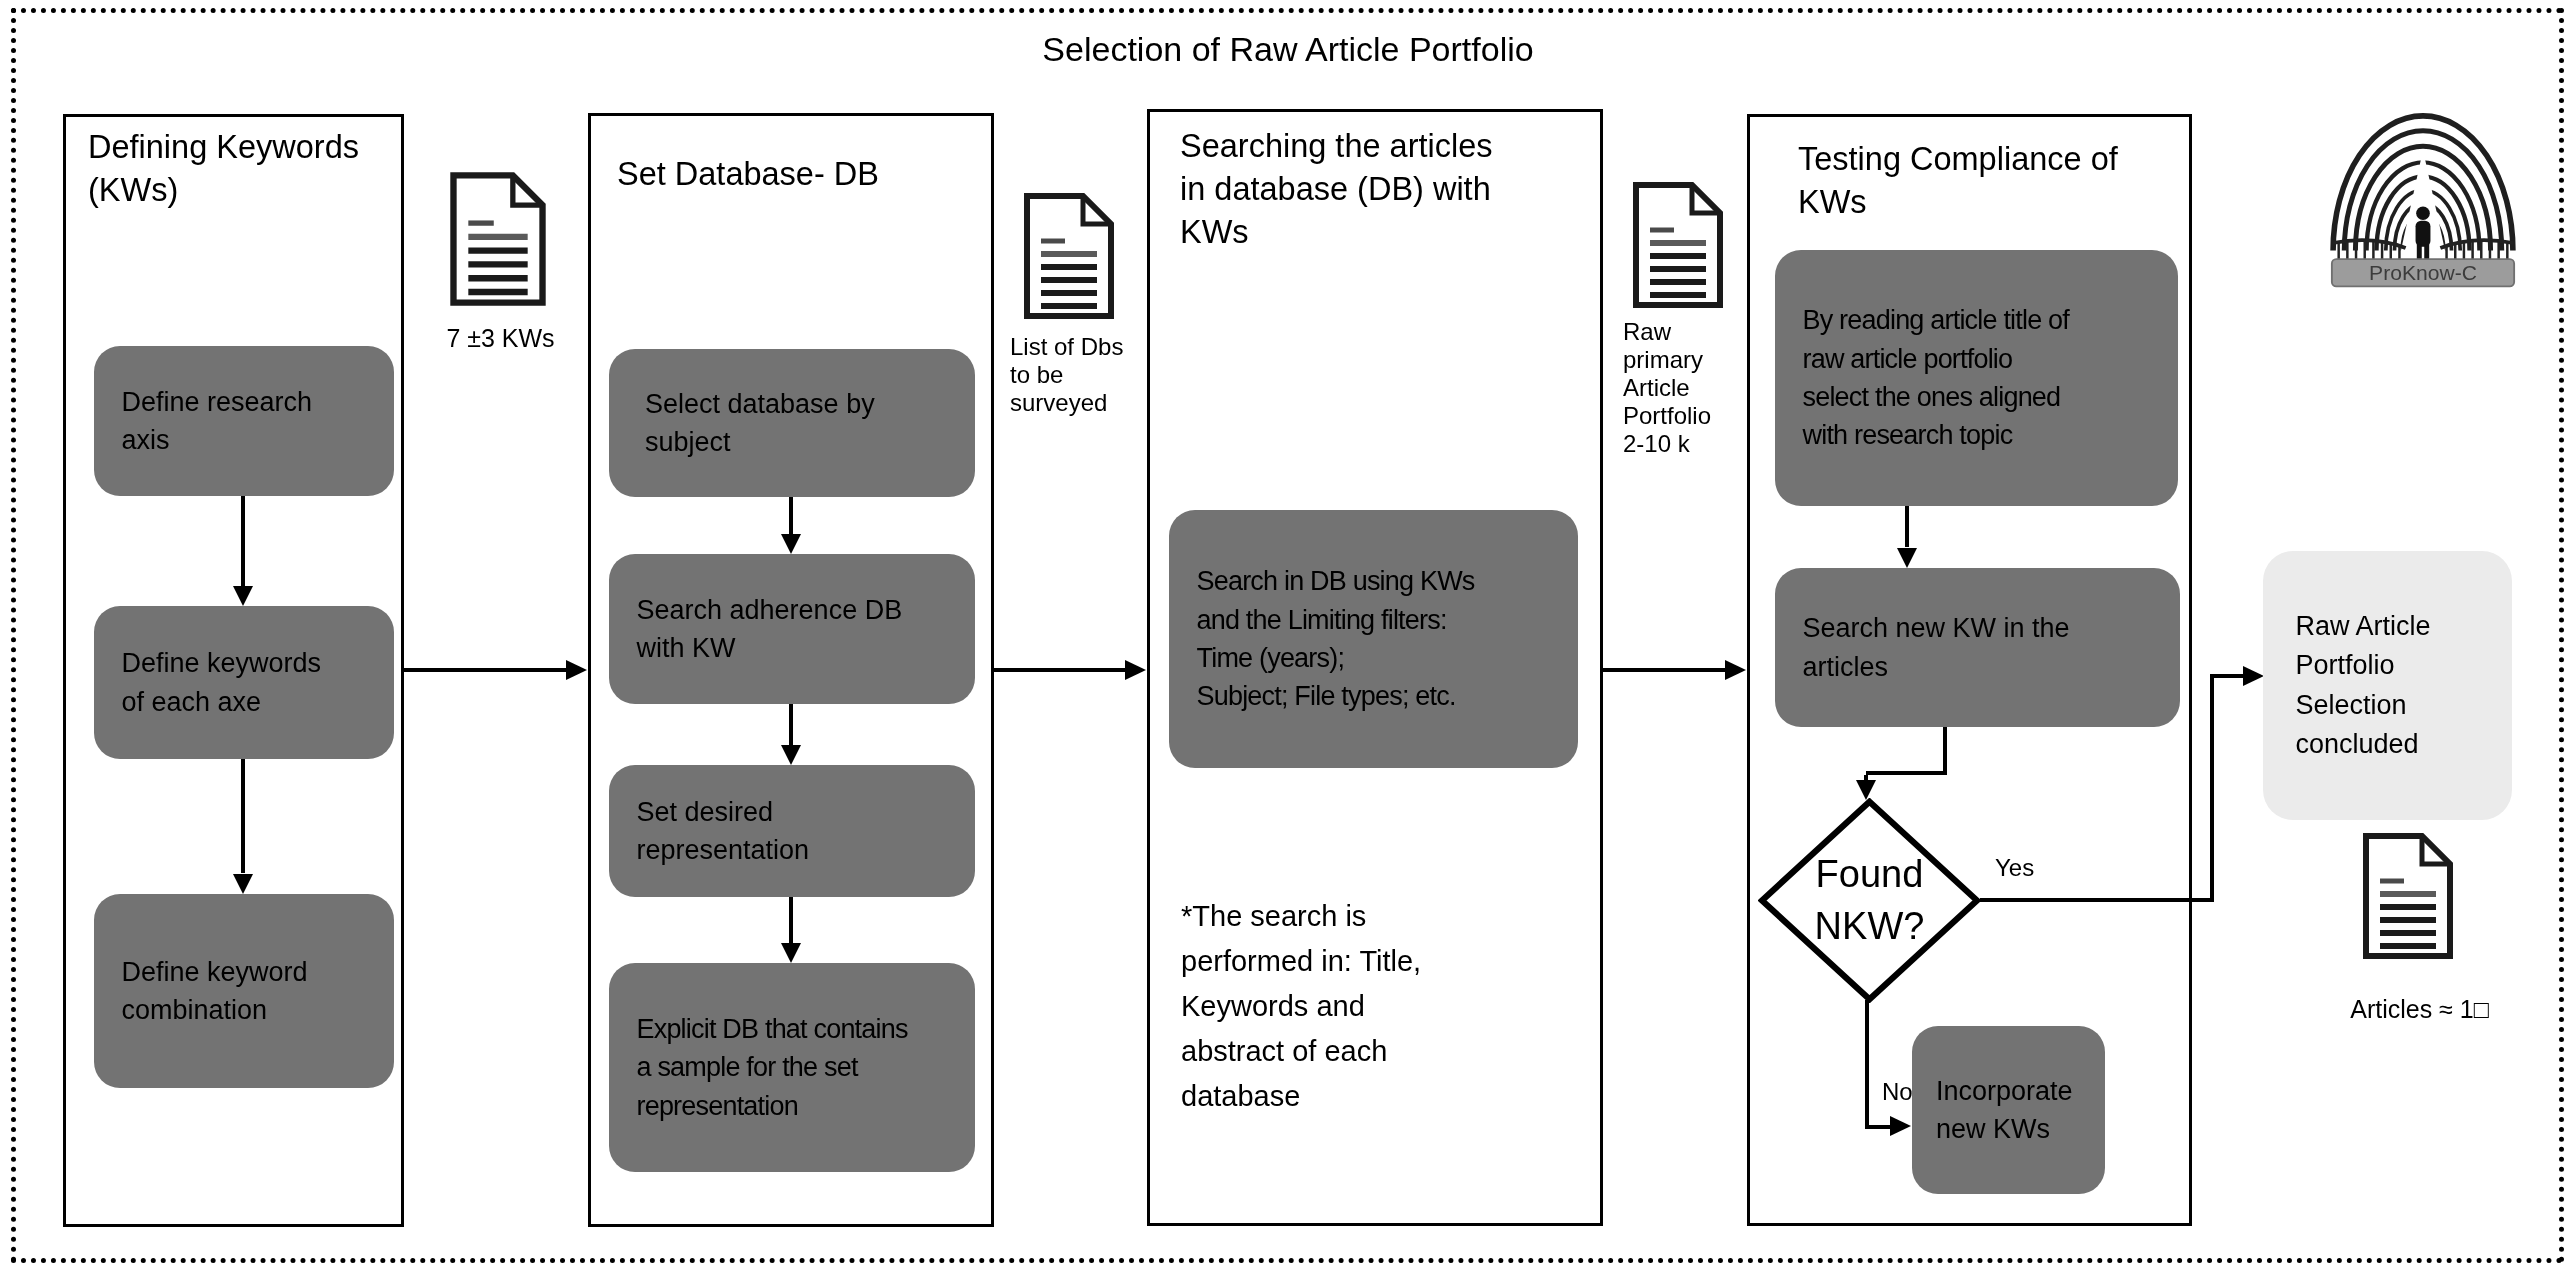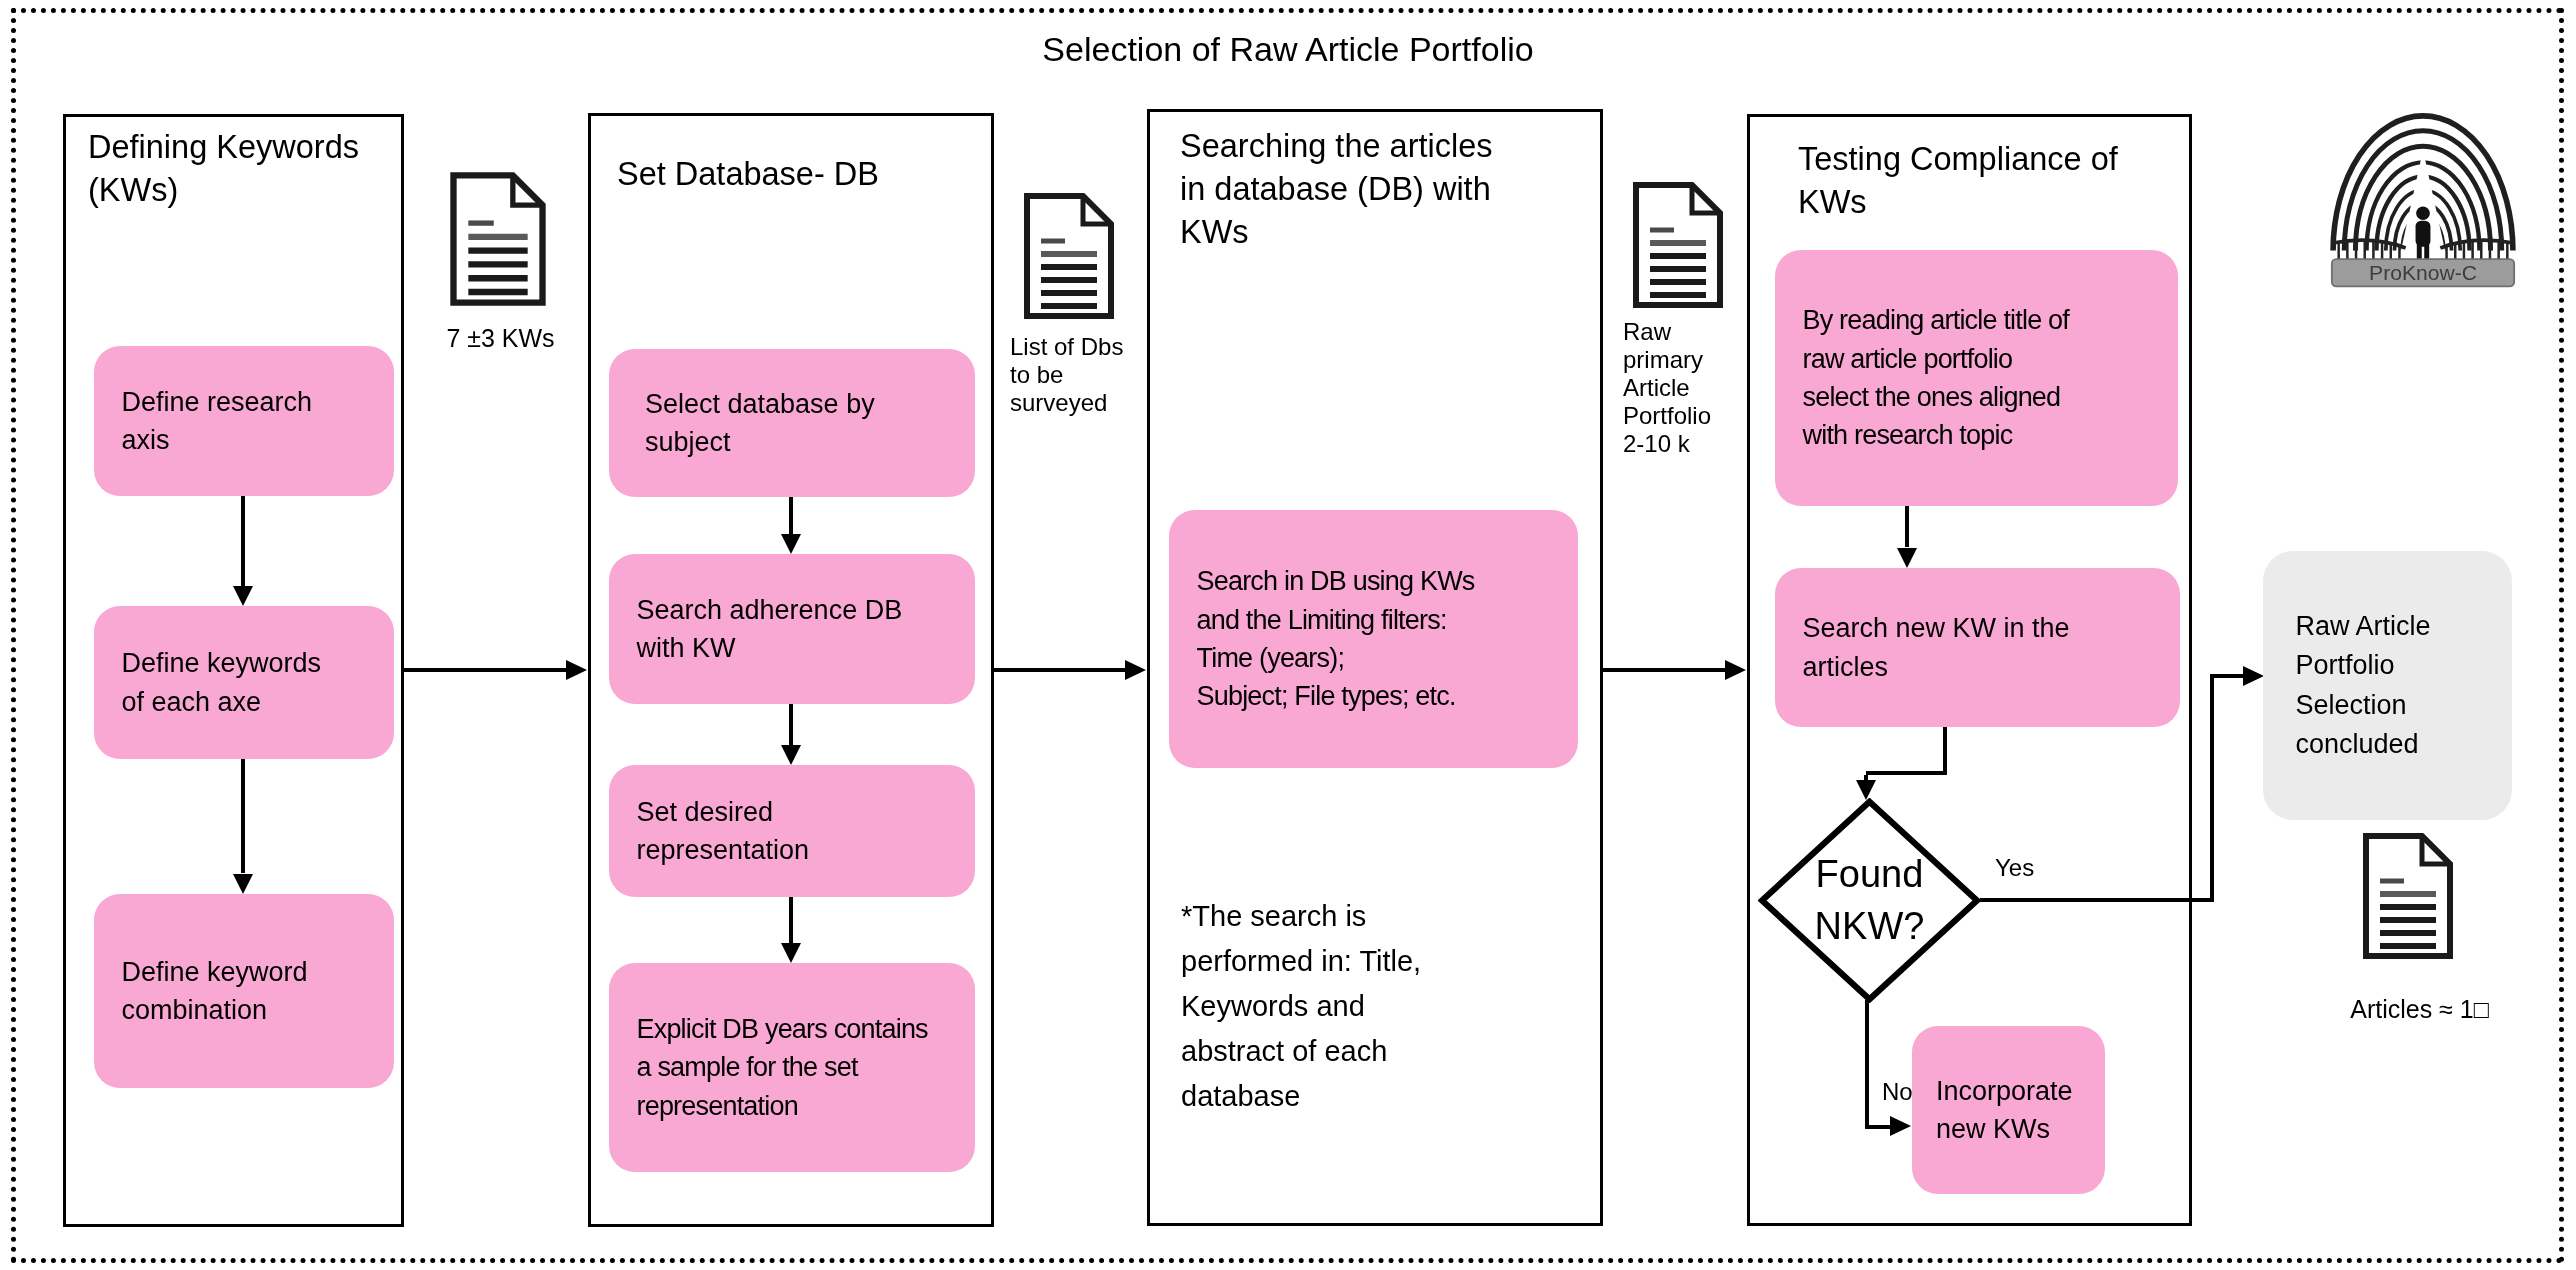--- a/index.html
+++ b/index.html
@@ -4,21 +4,21 @@
 <style>
   html,body{margin:0;padding:0;background:#fff;}
   .canvas{position:relative;width:2576px;height:1271px;background:#ffffff;
           font-family:"Liberation Sans", sans-serif;color:#000;overflow:hidden;}
   .frame{position:absolute;left:11.3px;top:7.5px;width:2553px;height:1255px;
          border:5.6px dotted #000;box-sizing:border-box;}
   .title{position:absolute;left:0;top:30px;width:100%;text-align:center;
          font-size:34px;white-space:pre-line;}
   .stage{position:absolute;border:3.1px solid #000;background:#fff;box-sizing:border-box;}
   .hdr{position:absolute;font-size:32.5px;line-height:1.32;white-space:pre-line;}
-  .step{position:absolute;background:#f9a8d4;border-radius:26px;display:flex;align-items:center;
+  .step{position:absolute;background:#737373;border-radius:26px;display:flex;align-items:center;
         font-size:27px;line-height:1.42;white-space:pre-line;box-sizing:border-box;
         padding:0 15px 0 27.5px;}
   .tight{letter-spacing:-0.8px;}
   .note{position:absolute;font-size:29px;line-height:1.55;white-space:pre-line;}
   .lbl{position:absolute;font-size:24px;white-space:pre-line;}
   .ctr{text-align:center;}
   .hline,.vline{position:absolute;background:#000;}
   .hline{height:3.8px;}
   .vline{width:3.8px;}
   .arr-r{position:absolute;width:0;height:0;border-top:10px solid transparent;
@@ -60,21 +60,21 @@
   <div class="arr-d" style="left:233px;top:874px;"></div>
 
   <div class="stage" style="left:588px;top:113px;width:406px;height:1114px;"></div>
   <div class="hdr" style="left:617px;top:153px;width:350px;">Set Database- DB</div>
   <div class="step" style="left:609px;top:349px;width:366px;height:148px;padding-left:36px;">Select database by
 subject</div>
   <div class="step" style="left:609px;top:554px;width:366px;height:150px;">Search adherence DB
 with KW</div>
   <div class="step" style="left:609px;top:765px;width:366px;height:132px;">Set desired
 representation</div>
-  <div class="step tight" style="left:609px;top:963px;width:366px;height:209px;">Explicit DB years contains
+  <div class="step tight" style="left:609px;top:963px;width:366px;height:209px;">Explicit DB that contains
 a sample for the set
 representation</div>
   <div class="vline" style="left:789px;top:497px;height:38px;"></div>
   <div class="arr-d" style="left:781px;top:534px;"></div>
   <div class="vline" style="left:789px;top:704px;height:41px;"></div>
   <div class="arr-d" style="left:781px;top:745px;"></div>
   <div class="vline" style="left:789px;top:897px;height:46px;"></div>
   <div class="arr-d" style="left:781px;top:943px;"></div>
 
   <div class="stage" style="left:1147px;top:109px;width:456px;height:1117px;"></div>

